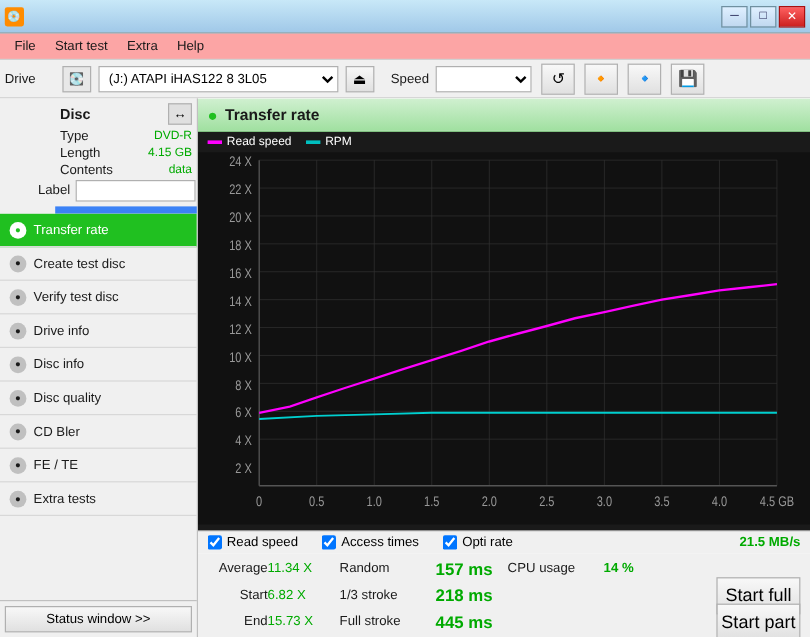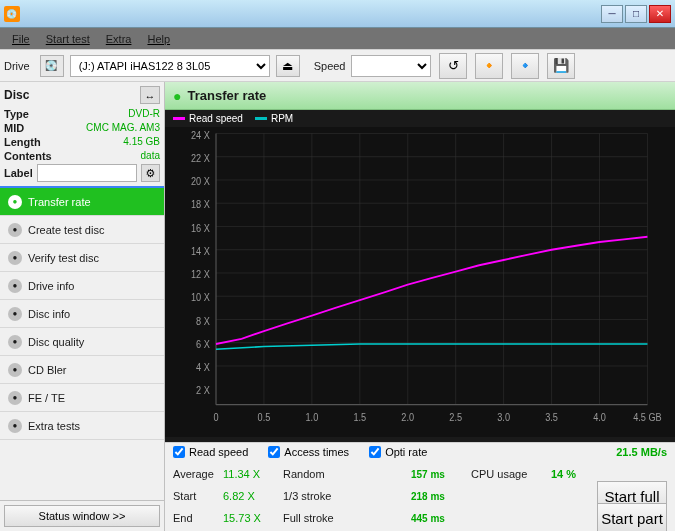--- a/index.html
+++ b/index.html
@@ -17,41 +17,40 @@
     }
     .title-bar-left { display: flex; align-items: center; gap: 4px; }
     .title-bar-icon { width: 16px; height: 16px; background: #ff8c00; border-radius: 2px; display: flex; align-items: center; justify-content: center; color: white; font-size: 9px; }
     .title-bar-title { font-size: 12px; color: #1a1a4a; font-weight: normal; }
     .title-bar-controls { display: flex; gap: 2px; }
     .tb-btn { width: 22px; height: 18px; border: 1px solid #7090a0; background: linear-gradient(to bottom, #e0f0ff, #c0d8f0); cursor: pointer; display: flex; align-items: center; justify-content: center; font-size: 10px; color: #1a1a4a; }
     .tb-btn.close { background: linear-gradient(to bottom, #ff6060, #cc2020); color: white; border-color: #aa1010; }
 
     
     .menu-bar {
-      background: #737373;
+      background: #fca5a5;
       height: 22px;
       display: flex;
       align-items: center;
       padding: 0 4px;
       border-bottom: 1px solid #d0d0d0;
-      text-decoration: underline;
     }
     .menu-item { padding: 2px 8px; cursor: pointer; font-size: 11px; color: #1a1a1a; }
 
     
     .drive-bar {
       background: #f0f0f0;
       height: 32px;
       display: flex;
       align-items: center;
       padding: 0 4px;
       border-bottom: 1px solid #d0d0d0;
       gap: 6px;
     }
-    .drive-label { font-size: 11px; color: #1a1a1a; margin-right: 4px; }
+    .drive-label { font-size: 11px; color: #1a1a1a; margin-right: 16px; }
     .drive-icon { width: 24px; height: 22px; background: #e8e8e8; border: 1px solid #b0b0b0; display: flex; align-items: center; justify-content: center; font-size: 10px; }
     .drive-select { width: 200px; height: 22px; border: 1px solid #b0b0b0; background: white; font-size: 11px; padding: 0 4px; }
     .drive-action-btn { width: 24px; height: 22px; border: 1px solid #b0b0b0; background: linear-gradient(to bottom, #f8f8f8, #e0e0e0); cursor: pointer; display: flex; align-items: center; justify-content: center; font-size: 12px; }
     .speed-label { font-size: 11px; color: #1a1a1a; margin-left: 8px; }
     .speed-select { width: 80px; height: 22px; border: 1px solid #b0b0b0; background: white; font-size: 11px; }
     .icon-btn { width: 28px; height: 26px; border: 1px solid #b0b0b0; background: linear-gradient(to bottom, #f8f8f8, #e0e0e0); cursor: pointer; display: flex; align-items: center; justify-content: center; margin-left: 2px; }
 
     
     .main { display: flex; height: calc(531px - 28px - 22px - 32px); }
 
@@ -59,31 +58,32 @@
     .sidebar {
       width: 165px;
       background: #f0f0f0;
       border-right: 1px solid #c0c0c0;
       display: flex;
       flex-direction: column;
       flex-shrink: 0;
     }
     .disc-panel {
       padding: 4px;
-      border-bottom: 2px solid #3b82f6;
+      border-bottom: 6px solid #3b82f6;
+      margin-left: 46px;
     }
     .disc-header {
       display: flex;
       align-items: center;
       justify-content: space-between;
       margin-bottom: 4px;
     }
     .disc-header-title { font-size: 12px; font-weight: bold; color: #1a1a1a; }
     .disc-info-row { display: flex; justify-content: space-between; margin-bottom: 2px; }
-    .disc-info-label { color: #1a1a1a; font-size: 11px; font-weight: bold; }
+    .disc-info-label { color: #1a1a1a; font-size: 11px; }
     .disc-info-value { color: #00aa00; font-size: 10px; text-align: right; }
     .label-input-row { display: flex; align-items: center; gap: 4px; margin-top: 2px; justify-content: center; }
     .label-input { width: 100px; height: 18px; border: 1px solid #b0b0b0; background: white; font-size: 10px; }
     .label-btn { width: 20px; height: 18px; border: 1px solid #b0b0b0; background: #e0e0e0; cursor: pointer; display: flex; align-items: center; justify-content: center; font-size: 11px; }
 
     .sidebar-nav { flex: 1; overflow-y: auto; }
     .nav-item {
       height: 28px;
       display: flex;
       align-items: center;
@@ -155,24 +155,24 @@
       gap: 20px;
     }
     .checkbox-item { display: flex; align-items: center; gap: 4px; font-size: 11px; }
     .checkbox-item input[type=checkbox] { width: 12px; height: 12px; }
     .burst-rate { margin-left: auto; font-size: 11px; }
     .burst-value { color: #00aa00; font-weight: bold; }
 
     
     .stats-area { background: #f0f0f0; padding: 2px 8px; }
     .stats-row { display: flex; align-items: center; height: 22px; }
-    .stat-label { width: 50px; font-size: 11px; color: #1a1a1a; }
+    .stat-label { width: 50px; font-size: 11px; color: #1a1a1a; text-align: right; }
     .stat-value { width: 60px; font-size: 11px; color: #00aa00; font-weight: normal; }
     .stat-label2 { width: 80px; font-size: 11px; color: #1a1a1a; }
-    .stat-value2 { width: 60px; font-size: 10px; color: #00aa00; font-weight: bold; margin-left: 48px; }
+    .stat-value2 { width: 60px; font-size: 14px; color: #00aa00; font-weight: bold; }
     .stat-label3 { width: 80px; font-size: 11px; color: #1a1a1a; }
     .stat-value3 { width: 50px; font-size: 11px; color: #00aa00; font-weight: bold; }
     .start-btn { margin-left: auto; width: 70px; height: 31px; border: 1px solid #b0b0b0; background: linear-gradient(to bottom, #f8f8f8, #e0e0e0); cursor: pointer; font-size: 15px; }
   </style>
 </head>
 <body>
 
 <div class="title-bar">
   <div class="title-bar-left">
     <div class="title-bar-icon">💿</div>
@@ -213,24 +213,20 @@
     <div class="disc-panel">
       <div class="disc-header">
         <span class="disc-header-title">Disc</span>
         <button class="label-btn">↔</button>
       </div>
       <div class="disc-info-row">
         <span class="disc-info-label">Type</span>
         <span class="disc-info-value">DVD-R</span>
       </div>
       <div class="disc-info-row">
-        <span class="disc-info-label">MID</span>
-        <span class="disc-info-value">CMC MAG. AM3</span>
-      </div>
-      <div class="disc-info-row">
         <span class="disc-info-label">Length</span>
         <span class="disc-info-value">4.15 GB</span>
       </div>
       <div class="disc-info-row">
         <span class="disc-info-label">Contents</span>
         <span class="disc-info-value">data</span>
       </div>
       <div class="label-input-row">
         <span class="disc-info-label">Label</span>
         <input class="label-input" type="text" style="">

